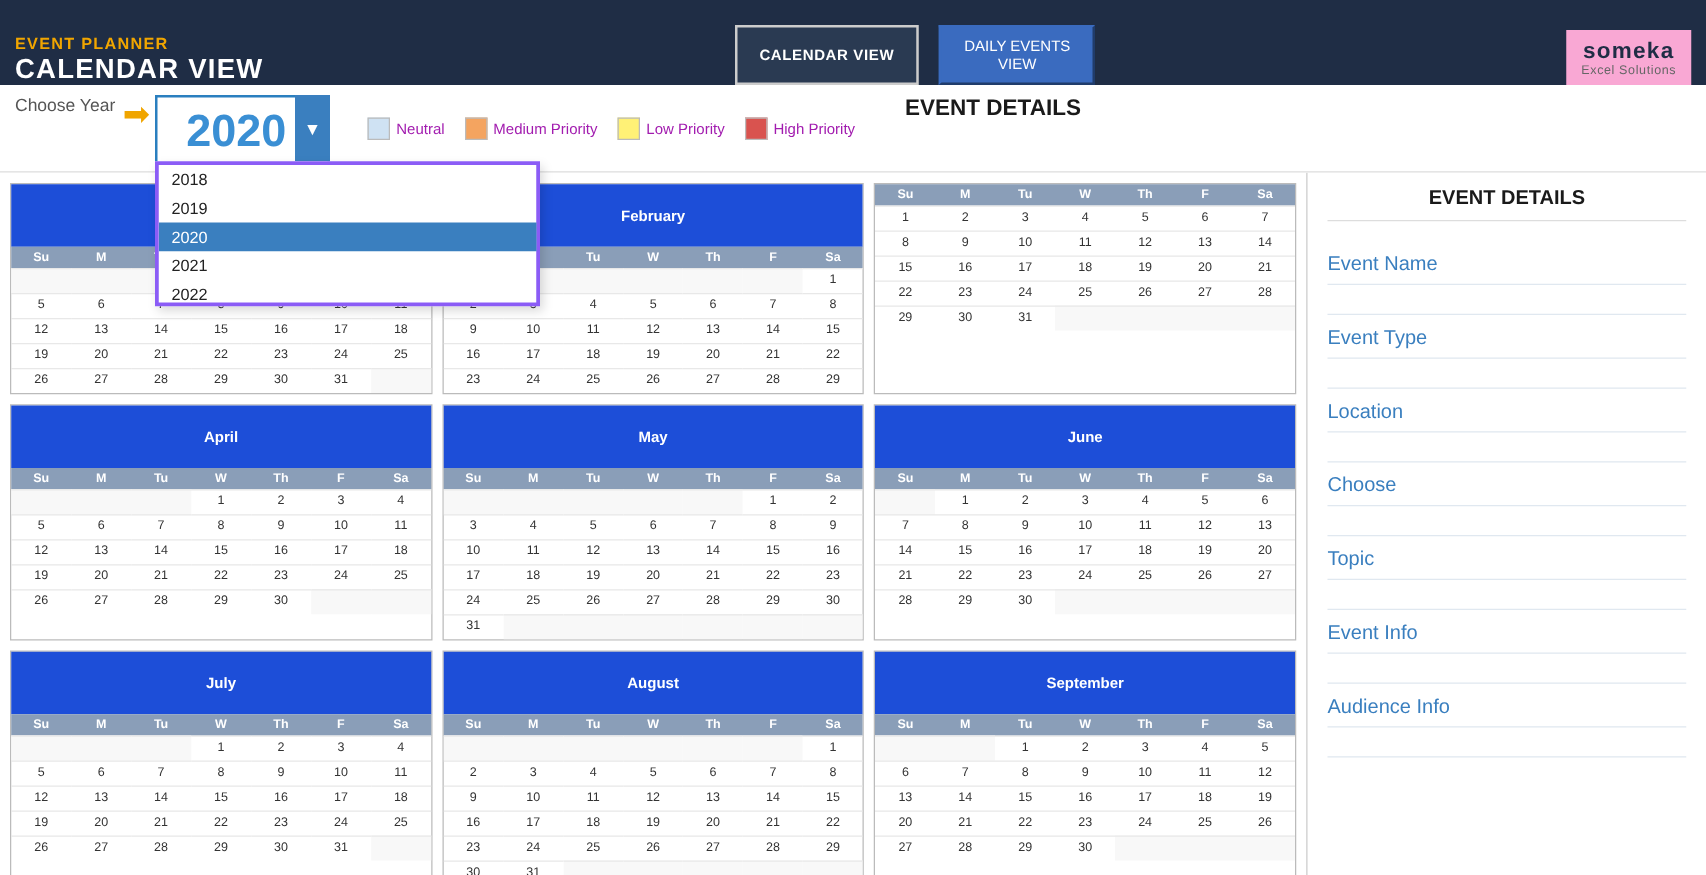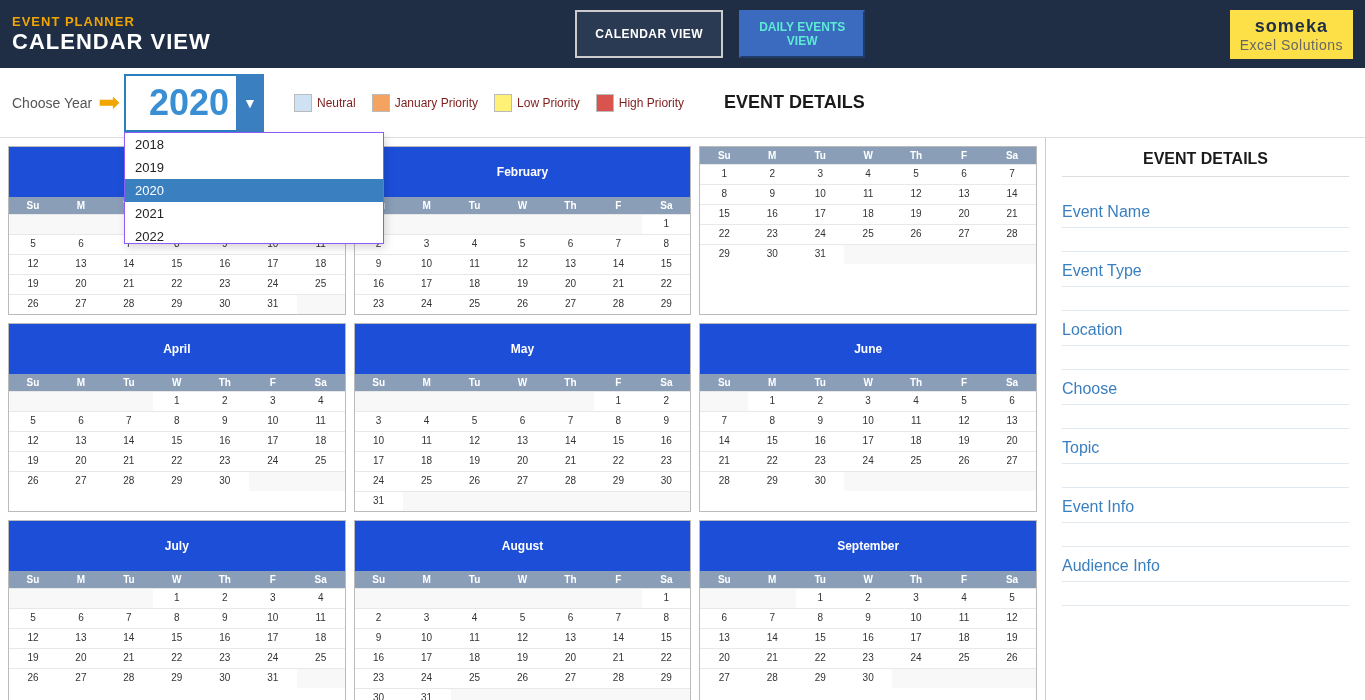--- a/index.html
+++ b/index.html
@@ -1,44 +1,44 @@
 <!DOCTYPE html>
 <html><head>
   <meta charset="utf-8">
   <style>
     * { box-sizing: border-box; margin: 0; padding: 0; }
     body { font-family: Arial, sans-serif; background: #fff; width: 1365px; height: 700px; overflow: hidden; }
 
     
-    .header { background: #1f2d45; display: flex; align-items: center; padding: 0 12px; height: 68px; }
+    .header { background: #1f2d45; display: flex; align-items: flex-end; padding: 0 12px; height: 68px; }
     .header-left { display: flex; flex-direction: column; justify-content: center; }
     .header-title-top { color: #f0a500; font-size: 13px; font-weight: bold; letter-spacing: 1px; }
     .header-title-bottom { color: #fff; font-size: 22px; font-weight: bold; letter-spacing: 1px; }
     .header-center { flex: 1; display: flex; justify-content: center; gap: 16px; }
     .header-btn { border: 2px solid #aaa; background: #2a3a52; color: #fff; font-size: 12px; font-weight: bold; padding: 8px 18px; cursor: pointer; letter-spacing: 0.5px; min-width: 110px; text-align: center; }
     .header-btn.active { background: #2a3a52; border-color: #ccc; }
-    .header-btn-2 { background: #3a6bbf; border-color: #3a6bbf; color: #5eead4; font-size: 12px; font-weight: bold; padding: 8px 18px; cursor: pointer; min-width: 120px; text-align: center; }
-    .header-logo { margin-left: auto; background: #fde047; padding: 6px 10px; display: flex; flex-direction: column; align-items: center; justify-content: center; min-width: 100px; }
+    .header-btn-2 { background: #3a6bbf; border-color: #3a6bbf; color: #ffffff; font-size: 12px; font-weight: normal; padding: 8px 18px; cursor: pointer; min-width: 120px; text-align: center; }
+    .header-logo { margin-left: auto; background: #f9a8d4; padding: 6px 10px; display: flex; flex-direction: column; align-items: center; justify-content: center; min-width: 100px; }
     .logo-top { font-size: 18px; font-weight: bold; color: #1f2d45; letter-spacing: 1px; }
-    .logo-sub { font-size: 14px; color: #666; letter-spacing: 0.5px; }
-
-    
-    .year-row { display: flex; align-items: center; padding: 8px 12px; border-bottom: 1px solid #ddd; background: #fff; height: 70px; position: relative; }
+    .logo-sub { font-size: 10px; color: #666; letter-spacing: 0.5px; }
+
+    
+    .year-row { display: flex; padding: 8px 12px; border-bottom: 1px solid #ddd; background: #fff; height: 70px; position: relative; }
     .choose-year-label { font-size: 14px; color: #555; margin-right: 6px; white-space: nowrap; }
     .arrow-icon { color: #f0a500; font-size: 26px; margin-right: 4px; }
     .year-select-wrapper { position: relative; display: inline-block; }
     .year-display { border: 2px solid #2a7fbf; padding: 6px 30px 6px 20px; font-size: 36px; font-weight: bold; color: #3a8fd4; min-width: 140px; text-align: center; cursor: pointer; background: #fff; }
-    .year-dropdown { position: absolute; top: 100%; left: 0; width: 260px; background: #fff; border: 1px solid #8b5cf6; z-index: 100; box-shadow: 2px 4px 8px rgba(0,0,0,0.15); }
+    .year-dropdown { position: absolute; top: 100%; left: 0; width: 308px; background: #fff; border: 3px solid #8b5cf6; z-index: 100; box-shadow: 2px 4px 8px rgba(0,0,0,0.15); }
     .year-dropdown-scroll { max-height: 110px; overflow-y: auto; }
     .year-option { padding: 4px 10px; font-size: 13px; cursor: pointer; color: #222; }
     .year-option.selected { background: #3a7fbf; color: #fff; }
 
     
     .legend { display: flex; align-items: center; gap: 16px; margin-left: 30px; }
-    .legend-item { display: flex; align-items: center; gap: 5px; font-size: 12px; color: #7f1d1d; }
+    .legend-item { display: flex; align-items: center; gap: 5px; font-size: 12px; color: #a21caf; }
     .legend-box { width: 18px; height: 18px; border: 1px solid #bbb; }
     .legend-box.neutral { background: #cfe2f3; }
     .legend-box.low { background: #fff176; }
     .legend-box.medium { background: #f4a460; }
     .legend-box.high { background: #d9534f; }
 
     
     .event-details-title { font-size: 18px; font-weight: bold; color: #1a1a1a; margin-left: 40px; }
 
     
@@ -102,21 +102,21 @@
     </div>
   </div>
 
   <div class="legend">
     <div class="legend-item">
       <div class="legend-box neutral"></div>
       <span>Neutral</span>
     </div>
     <div class="legend-item">
       <div class="legend-box medium"></div>
-      <span>January Priority</span>
+      <span>Medium Priority</span>
     </div>
     <div class="legend-item">
       <div class="legend-box low"></div>
       <span>Low Priority</span>
     </div>
     <div class="legend-item">
       <div class="legend-box high"></div>
       <span>High Priority</span>
     </div>
   </div>

